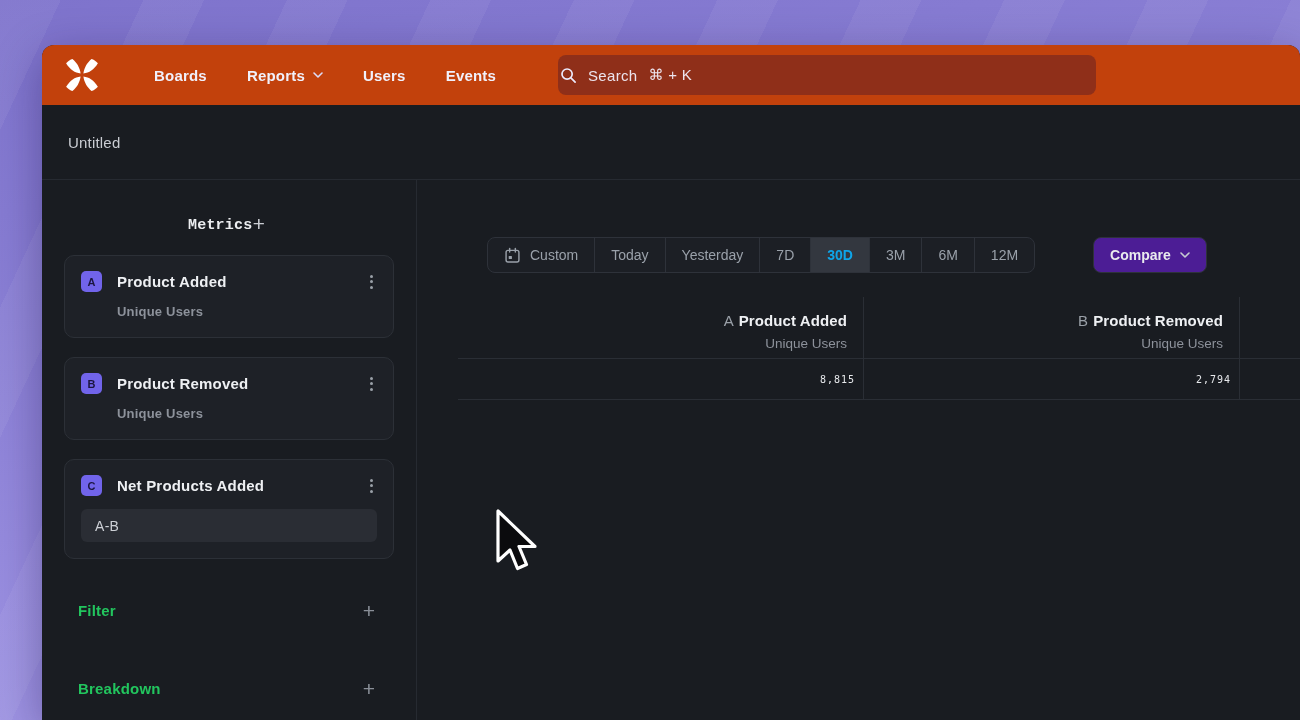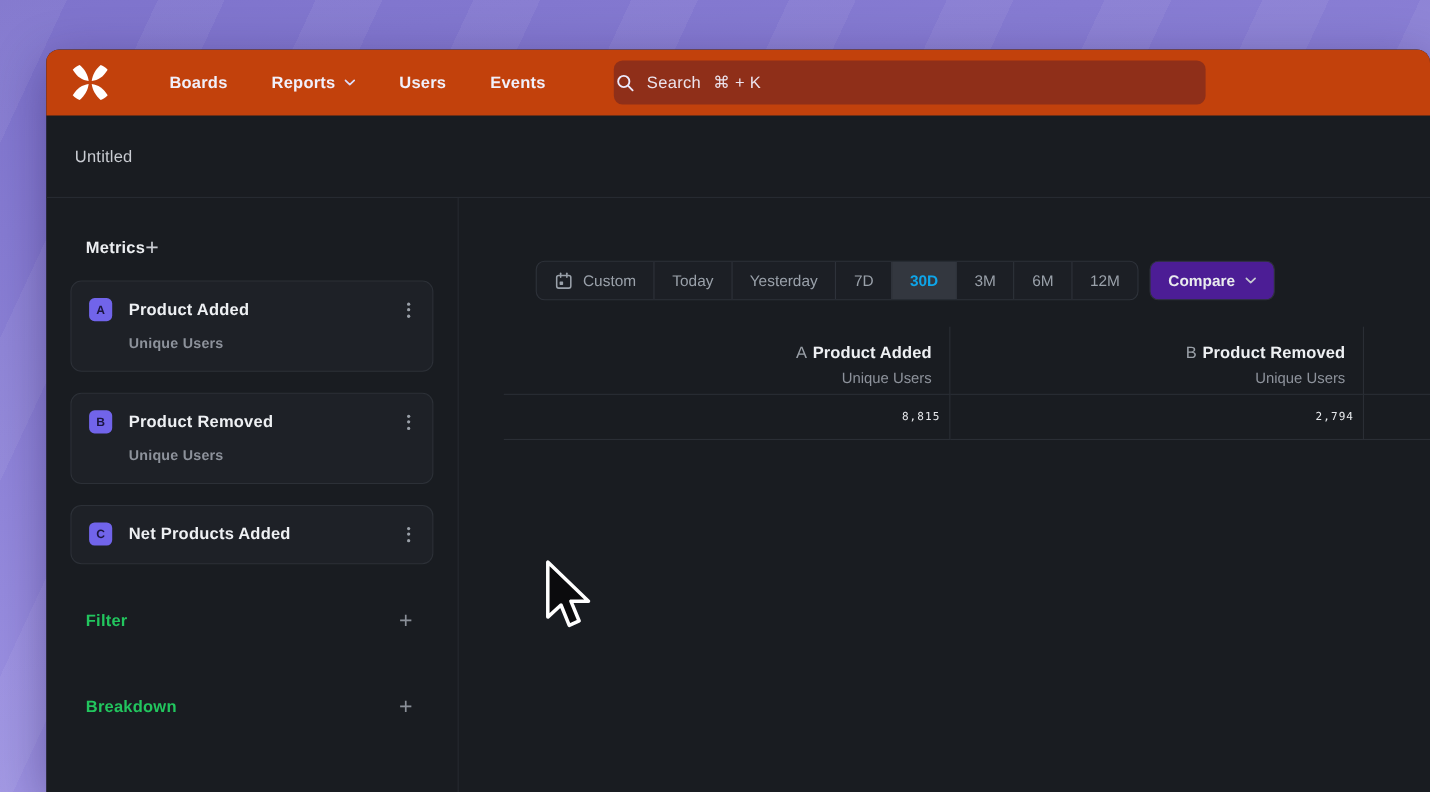--- a/index.html
+++ b/index.html
@@ -56,22 +56,22 @@
   }
 
   
   .content { flex:1; display:flex; min-height:0; }
   .sidebar {
     width:375px; flex:0 0 375px;
     border-right:1px solid #262a31;
     padding-top:34px;
   }
   .side-head {
-    display:flex; align-items:center; justify-content:flex-start;
-    padding:0 41px 0 36px; height:22px;
+    display:flex; align-items:center; justify-content:center;
+    padding:0 41px 0 36px; height:22px;font-family:Liberation Mono, monospace;
   }
   .side-head .lbl { color:#eceef1; font-size:15px; font-weight:600; letter-spacing:0.2px; }
   .plus { color:#c9ccd2; font-size:21px; font-weight:300; line-height:1; cursor:default; }
   .plus.dim { color:#8a8f98; }
 
   .card {
     margin:0 22px; margin-top:19px;
     background:#1e2127; border:1px solid #2c3037; border-radius:10px;
     padding:15px 16px 16px 16px;
   }
@@ -96,21 +96,21 @@
   .side-section {
     display:flex; align-items:center; justify-content:space-between;
     padding:0 41px 0 36px; height:22px;
   }
   .side-section .lbl { color:#22c55e; font-size:15px; font-weight:700; letter-spacing:0.2px; }
   .sec-filter { margin-top:40px; }
   .sec-breakdown { margin-top:56px; }
 
   
   .main { flex:1; min-width:0; }
-  .toolbar { display:flex; align-items:flex-end; margin:57px 0 0 70px; }
+  .toolbar { display:flex; align-items:flex-end; margin:57px 0 0 70px;gap:48px; }
   .seg-group {
     display:flex; align-items:stretch;
     border:1px solid #2e323a; border-radius:8px;
     background:#1c1f25; overflow:hidden; height:36px;
   }
   .seg {
     display:flex; align-items:center; gap:9px;
     padding:0 16px;
     color:#9aa1aa; font-size:14px; font-weight:500;
     border-right:1px solid #2e323a;
@@ -235,20 +235,21 @@
       <div class="card">
         <div class="card-row">
           <span class="badge">C</span>
           <span class="card-title">Net Products Added</span>
           <span class="kebab">
               <i></i>
               <i></i>
               <i></i>
             </span>
         </div>
+        <div class="formula">A-B</div>
       </div>
 
       <div class="side-section sec-filter">
         <span class="lbl">Filter</span>
         <span class="plus dim">+</span>
       </div>
 
       <div class="side-section sec-breakdown">
         <span class="lbl">Breakdown</span>
         <span class="plus dim">+</span>

